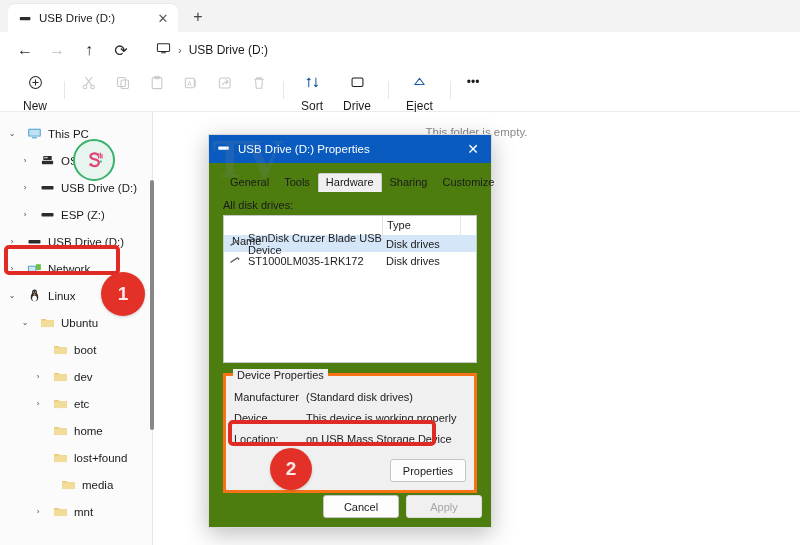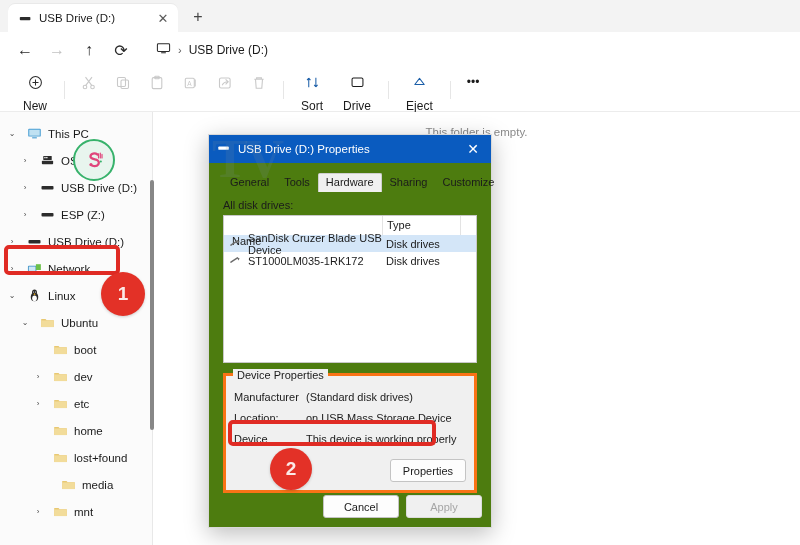--- a/index.html
+++ b/index.html
@@ -531,26 +531,26 @@
     </div>
 
     <div class="group">
       <div class="group-title">Device Properties</div>
       <div id="prop-rows">
           <div class="prow">
             <div class="k">Manufacturer</div>
             <div class="v">(Standard disk drives)</div>
           </div>
           <div class="prow">
+            <div class="k">Device</div>
+            <div class="v">This device is working properly</div>
+          </div>
+          <div class="prow">
             <div class="k">Location:</div>
             <div class="v">on USB Mass Storage Device</div>
-          </div>
-          <div class="prow">
-            <div class="k">Device</div>
-            <div class="v">This device is working properly</div>
           </div>
         </div>
       <div class="prop-btn-wrap">
         <div class="btn">Properties</div>
       </div>
     </div>
   </div>
 
   <div class="dlg-foot">
     <div class="btn">Cancel</div>

